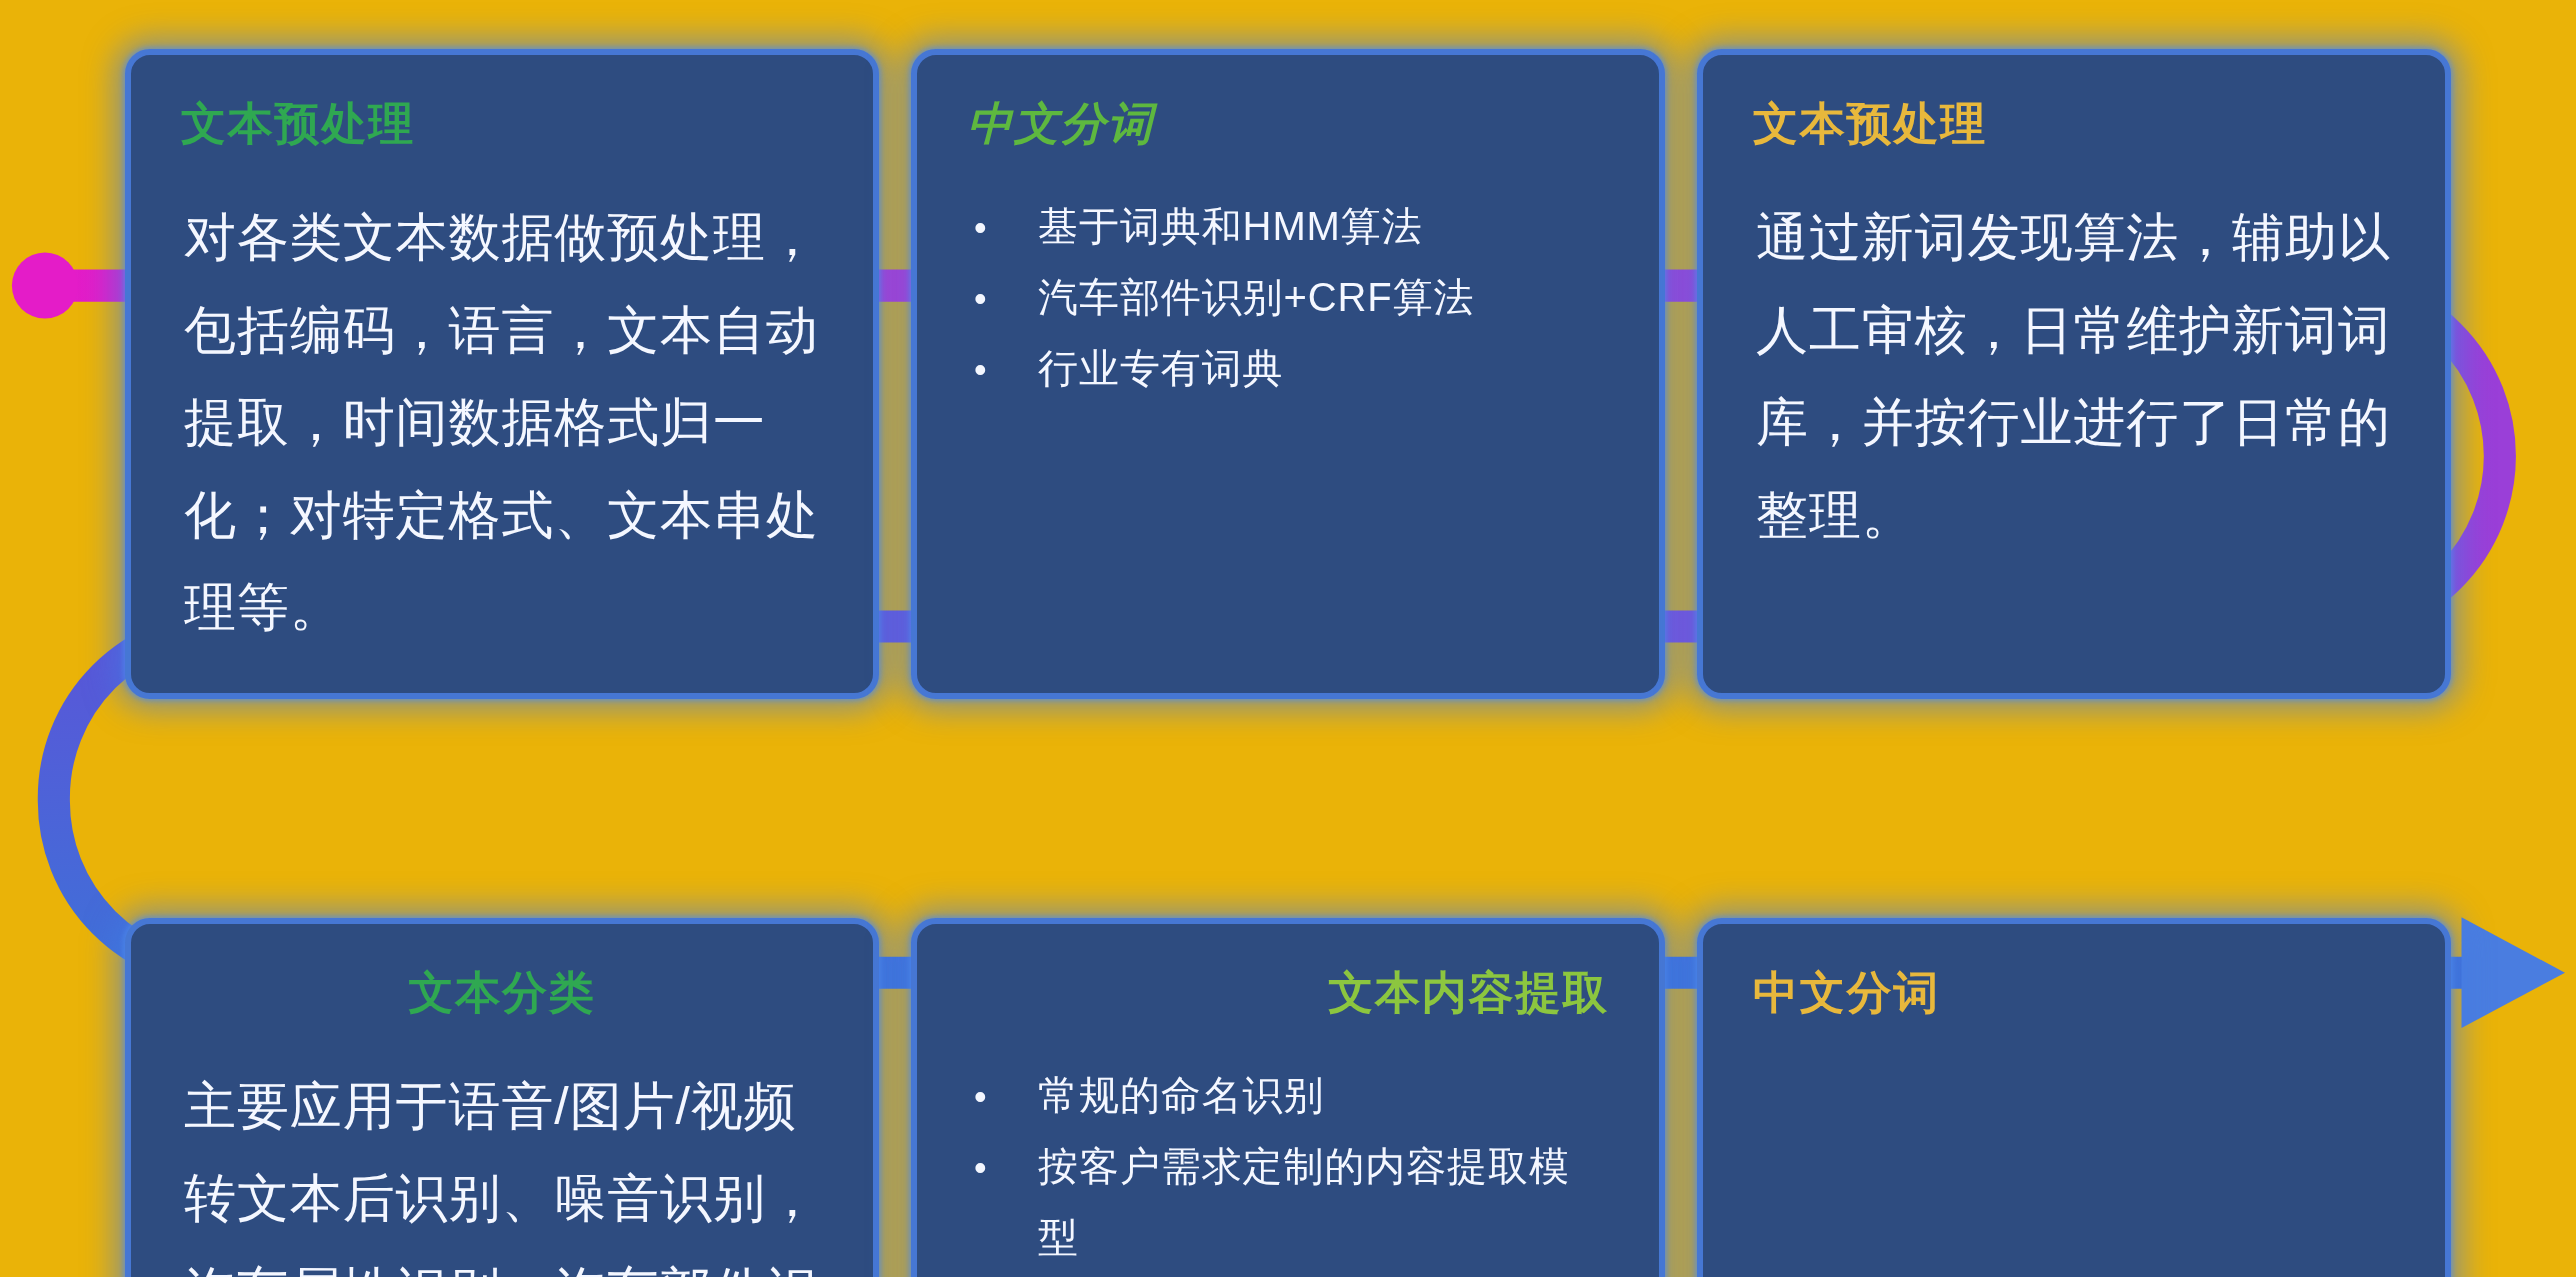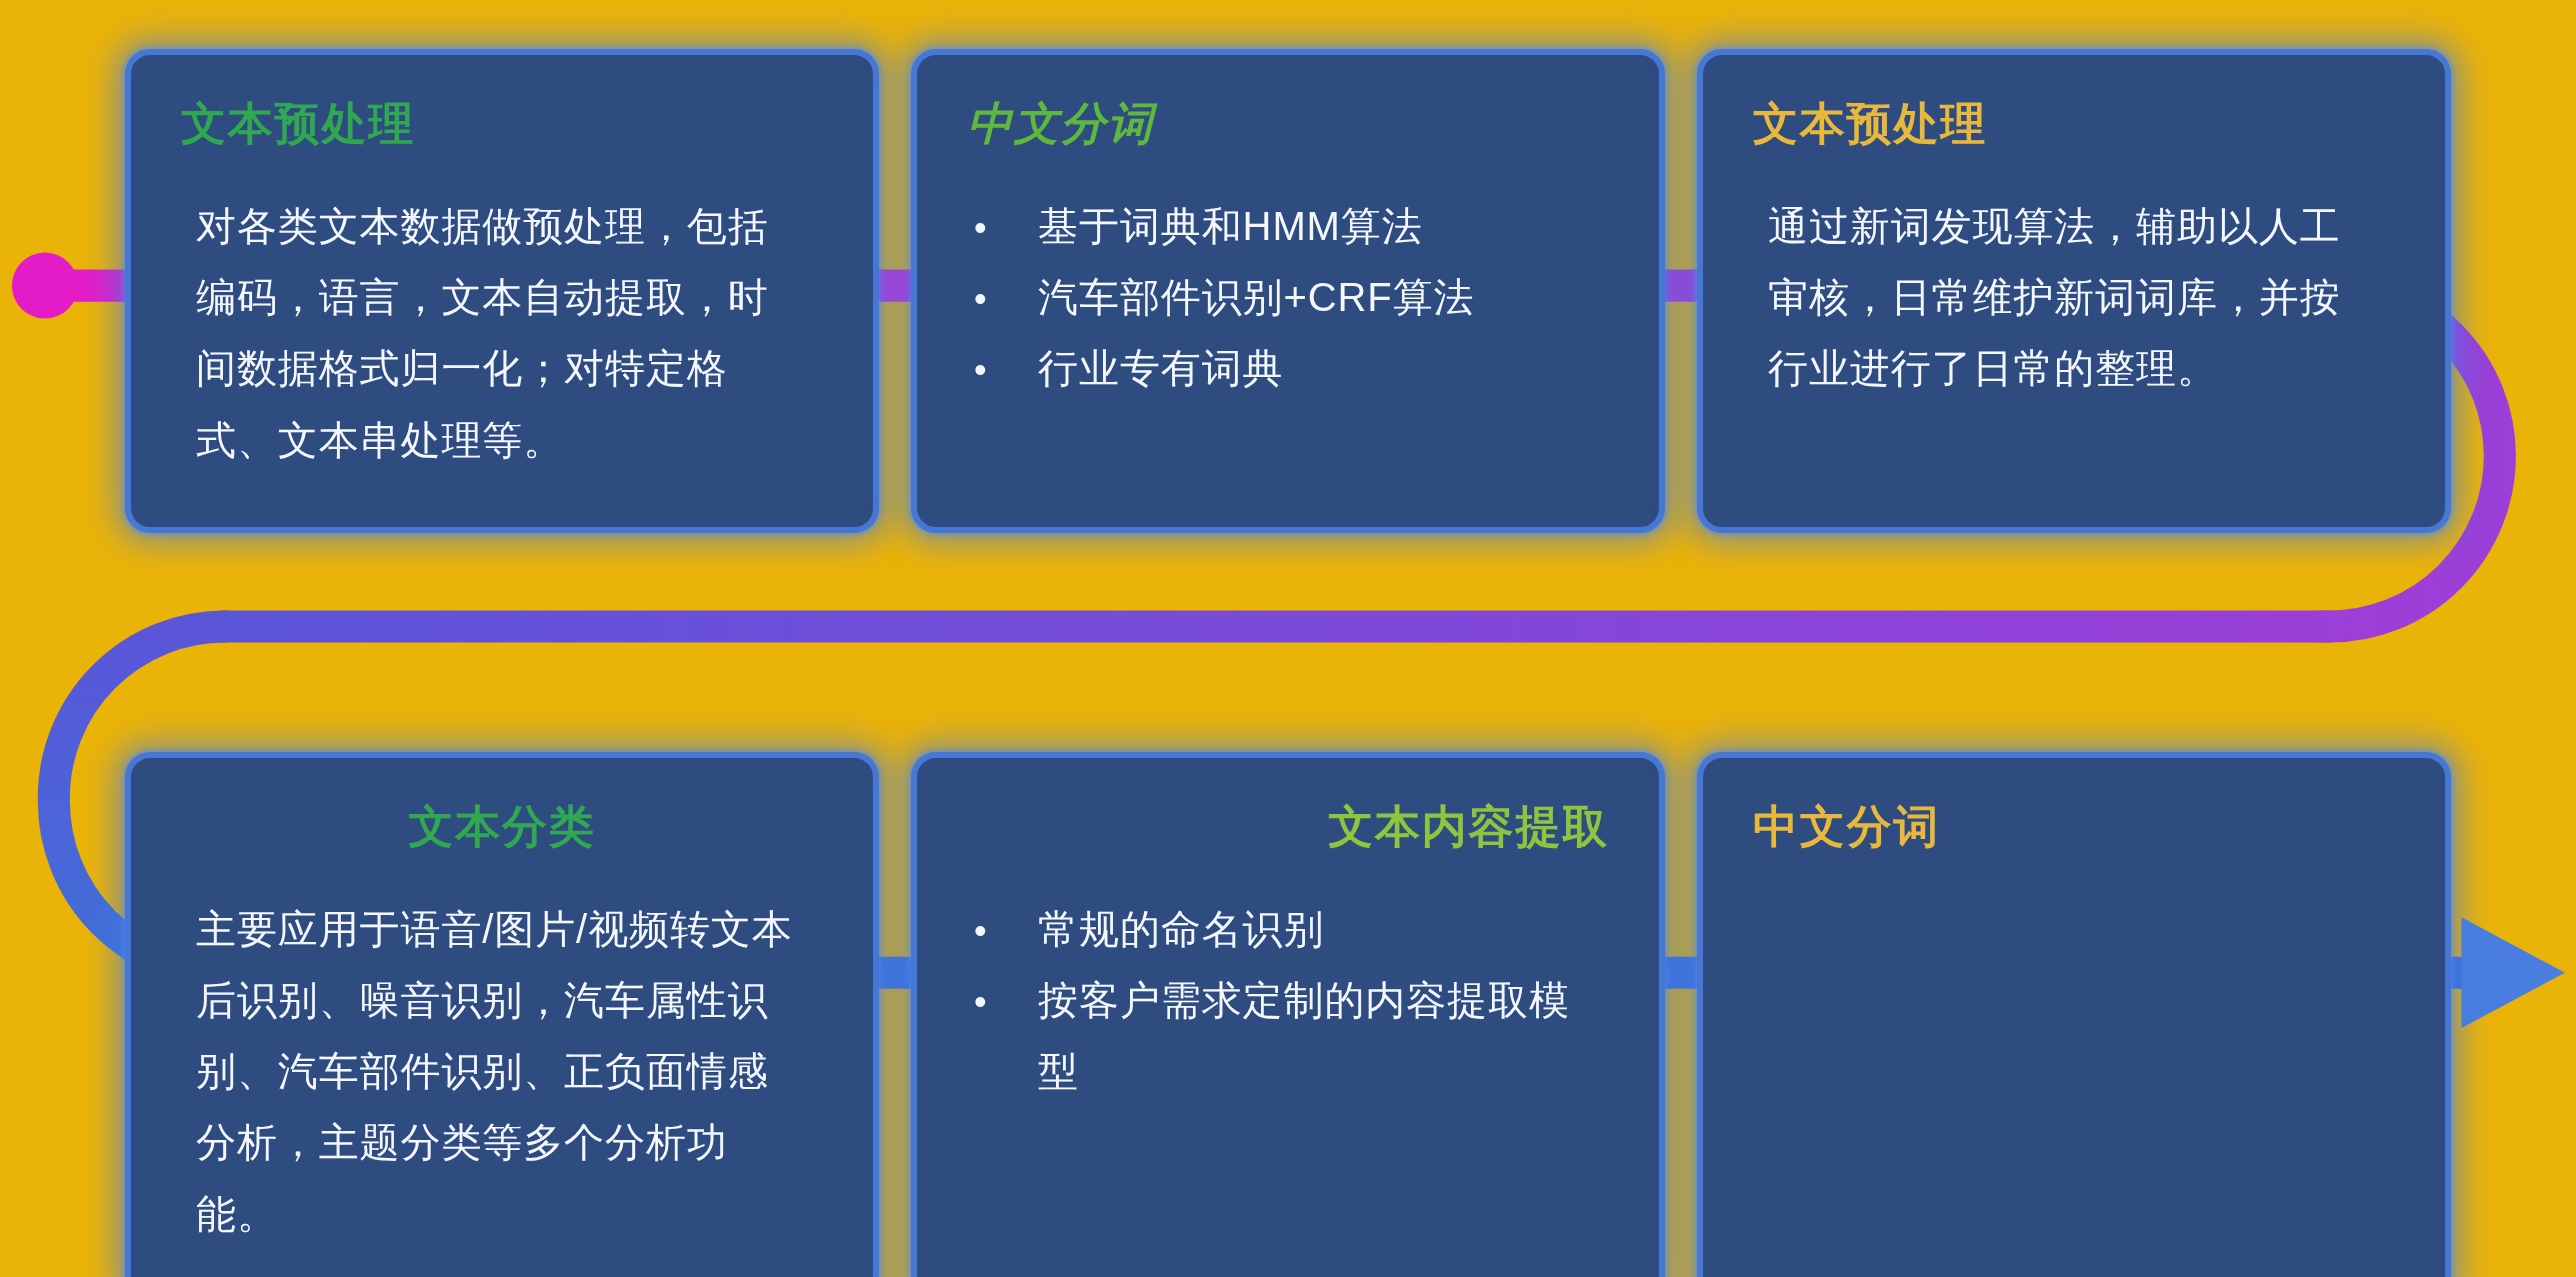--- a/index.html
+++ b/index.html
@@ -15,21 +15,21 @@
     border-radius:25px;
     background:#2e4c80;
     border:6.2px solid #4677d4;
     box-shadow:0 0 30px 10.7px rgba(66,124,228,0.55), 0 0 5.4px 1.8px rgba(90,150,240,0.6);
     padding:39px 50px 36px;
     color:#f4f7ff;
   }
   .row-1 .card{min-height:478px;}
   .row-2 .card{min-height:495px;}
   .card-title{margin:0 0 37px;font-size:45px;font-weight:bold;letter-spacing:1.8px;}
-  .card-body{margin:15px;font-size:40px;line-height:1.78;letter-spacing:0.9px;}
+  .card-body{margin:3px;font-size:52px;line-height:1.78;letter-spacing:0.9px;}
   .bullets{list-style:none;margin:0;padding:0;font-size:40px;line-height:1.78;letter-spacing:0.9px;}
   .bullets li{display:flex;align-items:baseline;}
   .bullet{flex:none;width:64px;padding-left:7.1px;font-size:36px;}
 </style>
 </head>
 <body>
 
 <div class="canvas">
 
   <svg class="flow-svg" width="2576" height="1277" viewBox="0 0 2886 1431">

